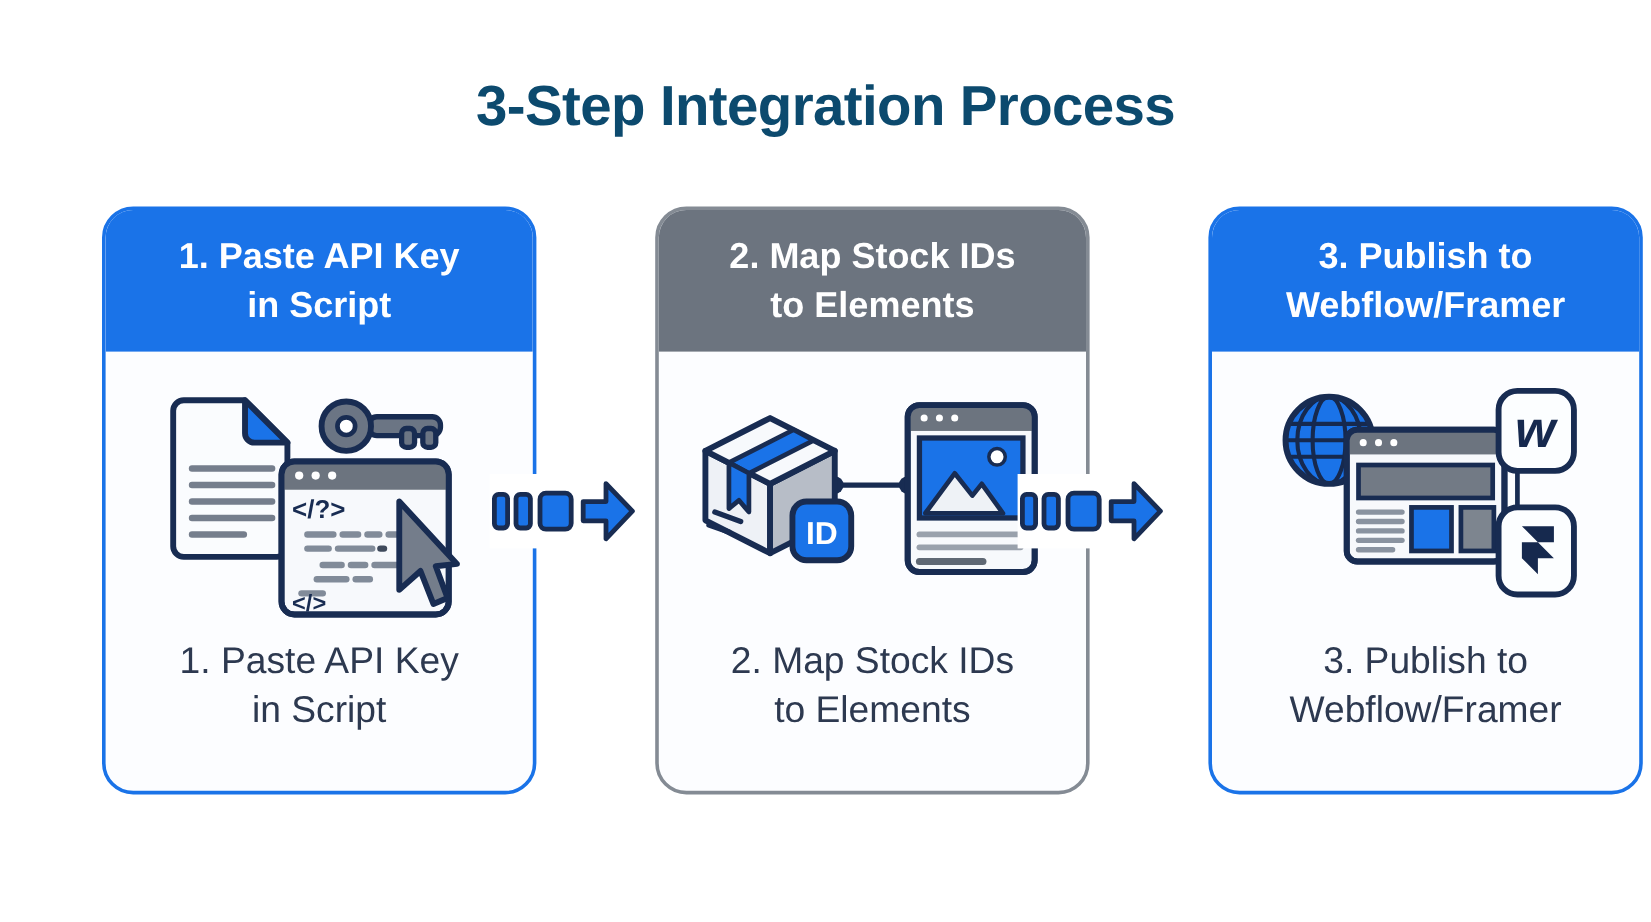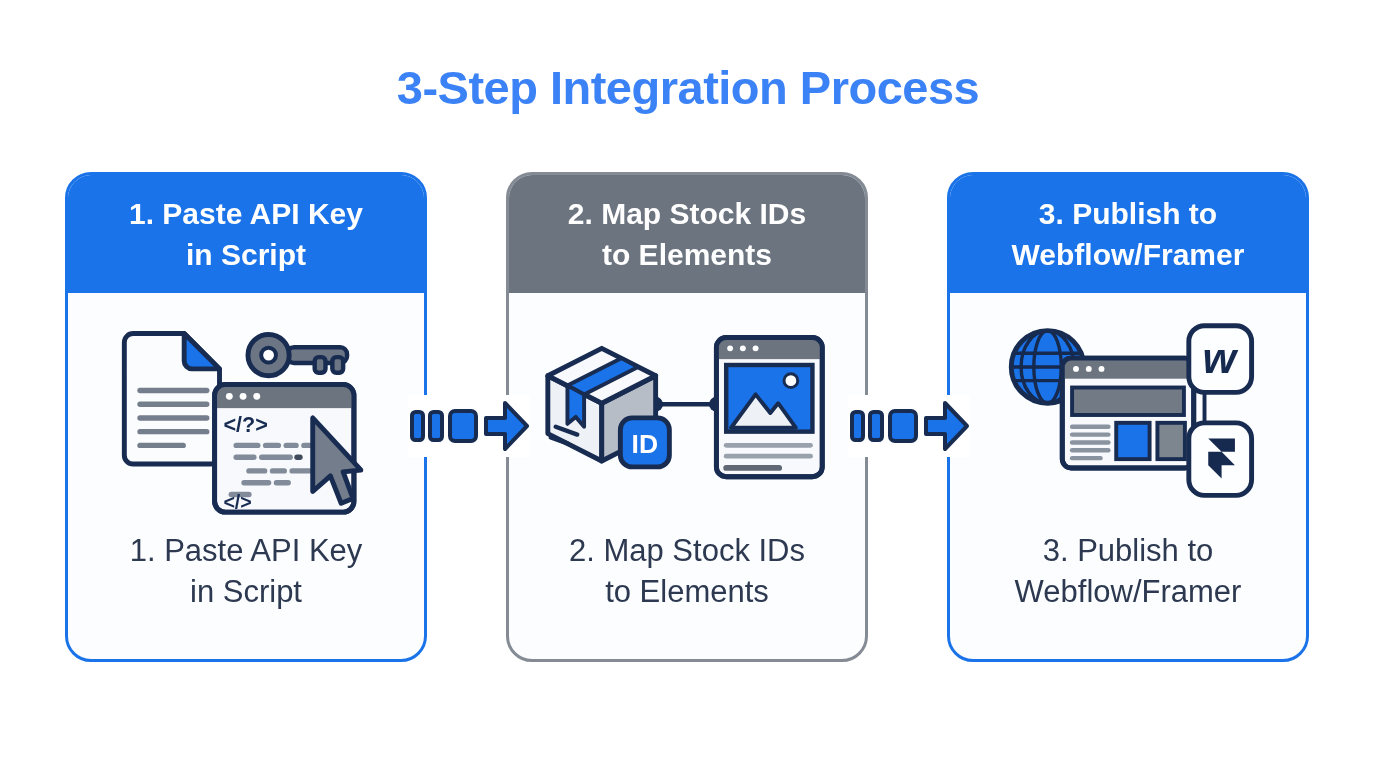--- a/index.html
+++ b/index.html
@@ -2,29 +2,30 @@
 <html><head>
 <meta charset="utf-8">
 <style>
   html,body{margin:0;padding:0;background:#fff;}
   .canvas{
     position:relative;width:1376px;height:768px;background:#ffffff;
     font-family:"Liberation Sans", sans-serif;overflow:hidden;
   }
   .title{
     position:absolute;top:60px;left:0;width:100%;text-align:center;
-    font-size:47px;font-weight:bold;letter-spacing:-0.5px;color:#3b82f6;margin:0;
+    font-size:47px;font-weight:bold;letter-spacing:-0.5px;color:#0c4a6e;margin:0;
   }
   .cards-row{
     position:absolute;top:172px;left:65px;display:flex;gap:79px;
   }
   .card{
     width:362px;height:490px;box-sizing:border-box;border-radius:26px;
     background:#fcfdff;overflow:hidden;display:flex;flex-direction:column;
     border:3px solid #1a73e8;
+    margin-left:20px;
   }
   .card--gray{border-color:#848b94;}
   .card-header{
     height:118px;flex:0 0 auto;display:flex;align-items:center;justify-content:center;
     background:#1a73e8;color:#ffffff;font-size:30px;font-weight:bold;line-height:1.38;
     text-align:center;white-space:pre-line;
   }
   .card--gray .card-header{background:#6c747f;}
   .icon-area{
     flex:1 1 auto;display:flex;align-items:center;justify-content:center;padding-top:6px;

